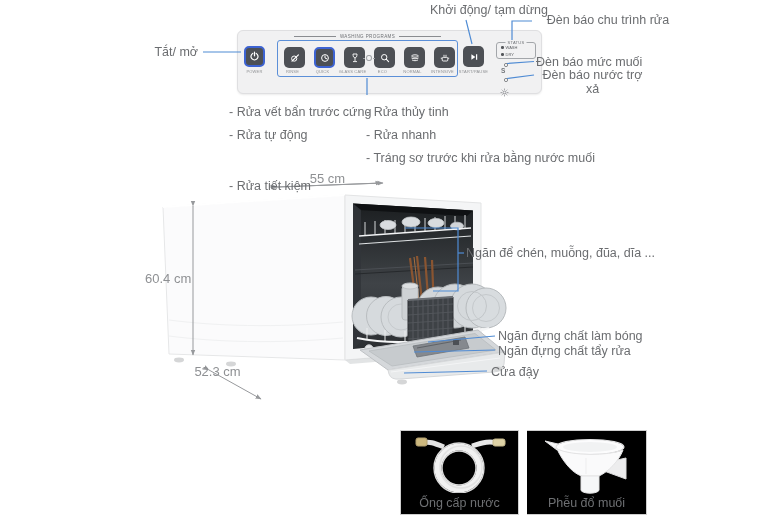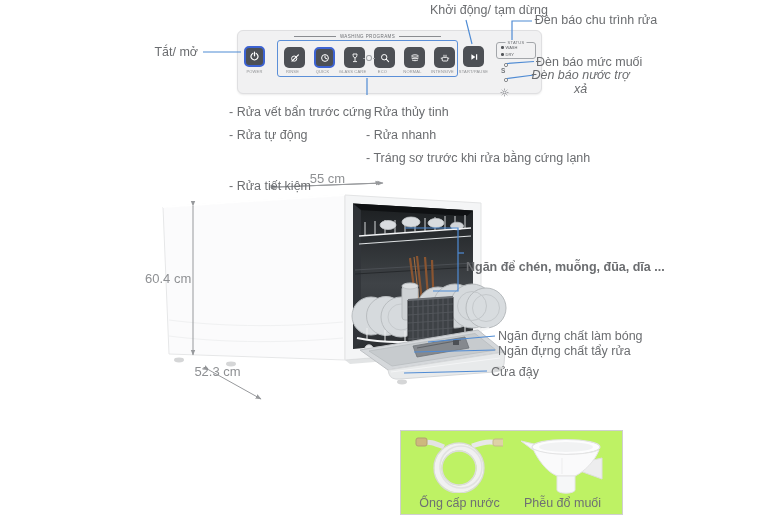--- a/index.html
+++ b/index.html
@@ -1,20 +1,20 @@
 <!DOCTYPE html>
 <html><head>
 <meta charset="utf-8">
 <style>
   html,body{margin:0;padding:0;background:#fff;}
   #page{position:relative;width:780px;height:520px;background:#fff;overflow:hidden;
         font-family:"Liberation Sans","DejaVu Sans",sans-serif;}
   .abs{position:absolute;}
   .lbl{position:absolute;font-size:12.5px;color:#6b6d70;line-height:1.15;white-space:nowrap;}
-  .lbl.wrap{white-space:normal;text-align:center;}
+  .lbl.wrap{white-space:normal;text-align:center;margin-left:12px;}
   .dim{position:absolute;font-size:13px;color:#8e9093;white-space:nowrap;}
 
   
   #panel{position:absolute;left:237px;top:30px;width:303px;height:62px;background:#f1f1f2;
          border:1px solid #dfdfe1;border-radius:6px;box-shadow:0 1px 2px rgba(0,0,0,.08);}
   .pbtn{position:absolute;width:21px;height:21px;background:#4d5055;border:2px solid transparent;
         border-radius:5px;display:flex;align-items:center;justify-content:center;box-sizing:border-box;cursor:pointer;}
   .pbtn.sel{border-color:#3d63d2;}
   .pbtn svg{display:block;}
   .tinylbl{position:absolute;font-size:4px;letter-spacing:.2px;color:#8f9194;text-align:center;white-space:nowrap;}
@@ -27,21 +27,21 @@
   #divdot b{display:block;width:4px;height:4px;border:1px solid #9ea1a5;border-radius:50%;margin:0 1px;}
   #statusbox{position:absolute;left:258px;top:11px;width:40px;height:17px;border:1px solid #a3a6aa;border-radius:3px;box-sizing:border-box;}
   #statustitle{position:absolute;left:50%;top:-3px;transform:translateX(-50%);font-size:4px;color:#6f7276;
                background:#f1f1f2;padding:0 2px;letter-spacing:.3px;}
   .srow{display:flex;align-items:center;gap:2px;margin:2px 0 0 4px;font-size:4px;color:#5f6266;}
   .led{width:2.5px;height:2.5px;border-radius:50%;background:#54575b;}
   .ledo{position:absolute;width:3.5px;height:3.5px;border:1px solid #6e7174;border-radius:50%;background:#fff;box-sizing:border-box;}
   #salticon{position:absolute;left:263px;top:36px;font-size:6.5px;font-weight:700;color:#74777b;}
 
   
-  .acc{position:absolute;top:430px;height:85px;border:1px solid #cfcfcf;box-sizing:border-box;background:#bef264;}
+  .acc{position:absolute;top:430px;height:85px;border:1px solid #cfcfcf;box-sizing:border-box;background:#000000;}
   .acclbl{position:absolute;bottom:4px;left:0;width:100%;text-align:center;font-size:12.5px;color:#6e7073;}
 
   svg.overlay{position:absolute;left:0;top:0;pointer-events:none;}
 </style>
 </head>
 <body>
 
 <div id="page">
 
   <div id="panel">
@@ -254,30 +254,30 @@
       <line x1="428" y1="342" x2="495" y2="336"></line>
       <line x1="414" y1="352" x2="495" y2="350"></line>
       <line x1="404" y1="373" x2="487" y2="371"></line>
     </g>
   </svg>
 
   <div class="lbl" style="left:118px;top:45px;width:80px;text-align:right;">Tắt/ mở</div>
   <div class="lbl" style="left:408px;top:3px;width:162px;text-align:center;">Khởi động/ tạm dừng</div>
   <div class="lbl wrap" style="left:530px;top:13px;width:132px;">Đèn báo chu trình rửa</div>
   <div class="lbl" style="left:536px;top:55px;">Đèn báo mức muối</div>
-  <div class="lbl wrap" style="left:528px;top:68px;width:105px;font-style:italic;">Đèn báo nước trợ xả</div>
+  <div class="lbl wrap" style="left:528px;top:68px;width:105px;">Đèn báo nước trợ xả</div>
 
   <div class="lbl" style="left:229px;top:105px;">- Rửa vết bẩn trước cứng</div>
   <div class="lbl" style="left:229px;top:128px;">- Rửa tự động</div>
   <div class="lbl" style="left:229px;top:151px;margin-top:28px;">- Rửa tiết kiệm</div>
   <div class="lbl" style="left:366px;top:105px;text-align:right;">- Rửa thủy tinh</div>
   <div class="lbl" style="left:366px;top:128px;">- Rửa nhanh</div>
-  <div class="lbl" style="left:366px;top:151px;">- Tráng sơ trước khi rửa bằng cứng lạnh</div>
-
-  <div class="lbl" style="left:466px;top:260px;font-weight:bold;">Ngăn để chén, muỗng, đũa, dĩa ...</div>
+  <div class="lbl" style="left:366px;top:151px;">- Tráng sơ trước khi rửa bằng nước muối</div>
+
+  <div class="lbl" style="left:466px;top:246px;">Ngăn để chén, muỗng, đũa, dĩa ...</div>
   <div class="lbl" style="left:498px;top:329px;">Ngăn đựng chất làm bóng</div>
   <div class="lbl" style="left:498px;top:344px;">Ngăn đựng chất tẩy rửa</div>
   <div class="lbl" style="left:491px;top:365px;">Cửa đậy</div>
 
   <div class="dim" style="left:295px;top:171px;width:65px;text-align:center;">55 cm</div>
   <div class="dim" style="left:145px;top:271px;width:45px;text-align:right;">60.4 cm</div>
   <div class="dim" style="left:190px;top:364px;width:55px;text-align:center;">52.3 cm</div>
 
   <div class="acc" style="left:400px;width:119px;">
     <span class="abs" style="left:13px;top:4px;">
@@ -287,21 +287,21 @@
         <rect x="2" y="3" width="11" height="8" rx="2" fill="#cdb87e" stroke="#b3a071"></rect>
         <rect x="79" y="4" width="12" height="7" rx="2" fill="#ded2a6" stroke="#c6b98c"></rect>
         <circle cx="45" cy="33" r="25" fill="none" stroke="#d9d9d9" stroke-width="1.4"></circle>
         <circle cx="45" cy="33" r="21" fill="none" stroke="#f1f1f1" stroke-width="7"></circle>
         <circle cx="47" cy="32" r="21" fill="none" stroke="#e2e2e2" stroke-width="1.6"></circle>
         <circle cx="45" cy="33" r="17" fill="none" stroke="#dcdcdc" stroke-width="1.4"></circle>
       </svg>
     </span>
     <div class="acclbl">Ống cấp nước</div>
   </div>
-  <div class="acc" style="left:503px;width:120px;border-left:none;">
+  <div class="acc" style="left:527px;width:120px;border-left:none;">
     <span class="abs" style="left:15px;top:3px;">
       <svg width="90" height="62" viewBox="0 0 90 62">
         <path d="M66,28 L84,24 L84,45 L62,37 Z" fill="#ededee" stroke="#dedede"></path>
         <path d="M16,10 L3,7 L15,16 Z" fill="#f7f7f8" stroke="#e2e2e3"></path>
         <ellipse cx="48" cy="13" rx="34" ry="7.5" fill="#fcfcfd" stroke="#e2e2e3" stroke-width="1.2"></ellipse>
         <ellipse cx="48" cy="13" rx="27" ry="5" fill="#f1f2f3"></ellipse>
         <path d="M15,15 C22,30 32,40 40,42 L57,42 C66,38 77,27 81,16 C66,22 30,22 15,15 Z" fill="#fafafb" stroke="#e4e4e5"></path>
         <path d="M39,42 L39,56 A9,3.2 0 0 0 57,56 L57,42 Z" fill="#f6f7f8" stroke="#e4e4e5"></path>
         <path d="M44,24 L44,40" stroke="#ededee"></path>
       </svg>

